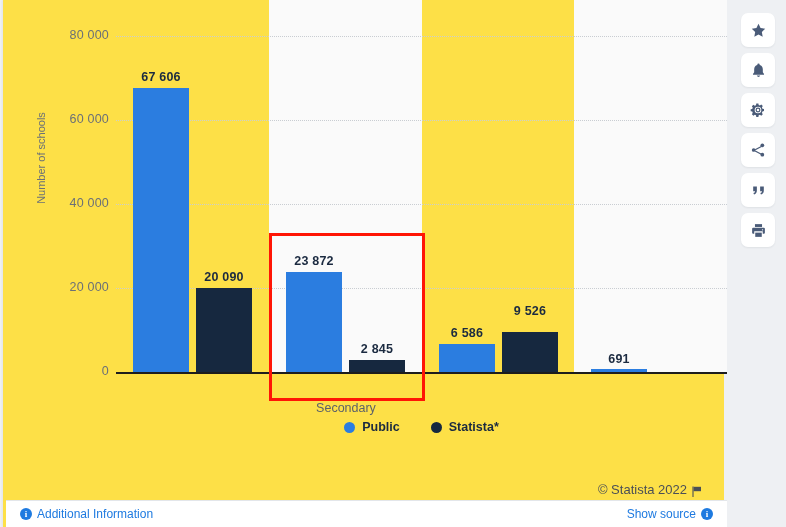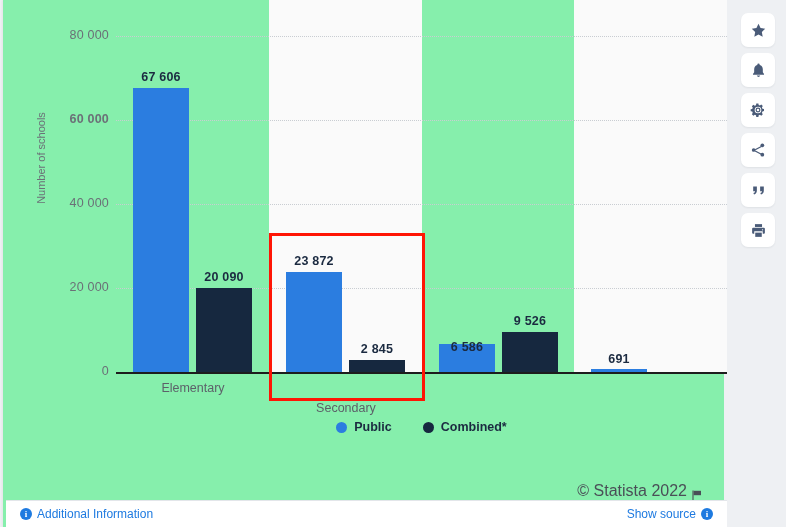--- a/index.html
+++ b/index.html
@@ -21,21 +21,21 @@
     height: 527px;
     background: #eef0f3;
   }
   
   #chart-card {
     position: absolute;
     left: 3px;
     top: 0;
     width: 721px;
     height: 527px;
-    background: #86efac;
+    background: #fde047;
     box-shadow: -1px 0 2px rgba(0,0,0,0.05);
   }
   
   .band {
     position: absolute;
     top: 0;
     height: 372px;
     background: #fafafa;
   }
   
@@ -154,21 +154,21 @@
     height: 168px;
     border: 3px solid #ff1505;
     box-sizing: border-box;
     background: transparent;
   }
   
   #copyright {
     position: absolute;
     right: 22px;
     top: 482px;
-    font-size: 16px;
+    font-size: 13px;
     color: #4a4f57;
     display: flex;
     align-items: center;
     gap: 5px;
     white-space: nowrap;
   }
   .flag-icon {
     display: inline-block;
     width: 10px;
     height: 11px;
@@ -255,21 +255,21 @@
 
     <div class="gridline" style="top:36px;"></div>
     <div class="gridline" style="top:120px;"></div>
     <div class="gridline" style="top:204px;"></div>
     <div class="gridline" style="top:288px;"></div>
 
     <div class="ytick-wrap" style="top:36px;">
         <div class="ytick" style="top:-8px;">80 000</div>
       </div>
     <div class="ytick-wrap" style="top:120px;">
-        <div class="ytick" style="top:-8px;font-weight:bold;">60 000</div>
+        <div class="ytick" style="top:-8px;">60 000</div>
       </div>
     <div class="ytick-wrap" style="top:204px;">
         <div class="ytick" style="top:-8px;">40 000</div>
       </div>
     <div class="ytick-wrap" style="top:288px;">
         <div class="ytick" style="top:-8px;">20 000</div>
       </div>
     <div class="ytick-wrap" style="top:372px;">
         <div class="ytick" style="top:-8px;">0</div>
       </div>
@@ -289,37 +289,36 @@
 
       <div class="bar public" style="left:588px;width:56px;height:3px;"></div>
     </div>
 
     <div id="baseline"></div>
 
     <div class="datalabel" style="left:118px;width:80px;top:70px;">67 606</div>
     <div class="datalabel" style="left:181px;width:80px;top:270px;">20 090</div>
     <div class="datalabel" style="left:271px;width:80px;top:254px;">23 872</div>
     <div class="datalabel" style="left:334px;width:80px;top:342px;">2 845</div>
-    <div class="datalabel" style="left:424px;width:80px;top:340px;">6 586</div>
-    <div class="datalabel" style="left:487px;width:80px;top:314px;">9 526</div>
+    <div class="datalabel" style="left:424px;width:80px;top:326px;">6 586</div>
+    <div class="datalabel" style="left:487px;width:80px;top:304px;">9 526</div>
     <div class="datalabel" style="left:576px;width:80px;top:352px;">691</div>
 
-    <div class="catlabel" style="left:130px;width:120px;">Elementary</div>
     <div class="catlabel" style="left:283px;width:120px;margin-top:20px;">Secondary</div>
 
     <div id="highlight-rect"></div>
 
     <div id="legend">
       <div class="legend-item">
         <span class="legend-dot" style="background:#2b7de0;"></span>
         <span class="legend-label">Public</span>
       </div>
       <div class="legend-item">
         <span class="legend-dot" style="background:#16283f;"></span>
-        <span class="legend-label">Combined*</span>
+        <span class="legend-label">Statista*</span>
       </div>
     </div>
 
     <div id="copyright">
       <span>© Statista 2022</span>
       <span class="flag-icon">
         <svg width="10" height="11" viewBox="0 0 10 11">
             <path d="M1 0.5 L1 11" stroke="#4a4f57" stroke-width="1.1" fill="none"></path>
             <path d="M1.6 0.8 L9 0.8 L9 5.2 L1.6 5.2 Z" fill="#4a4f57"></path>
           </svg>

